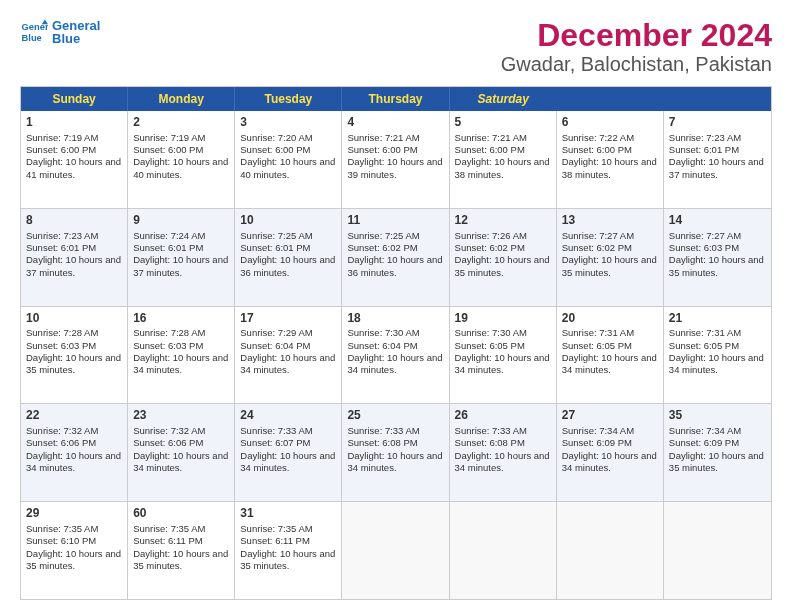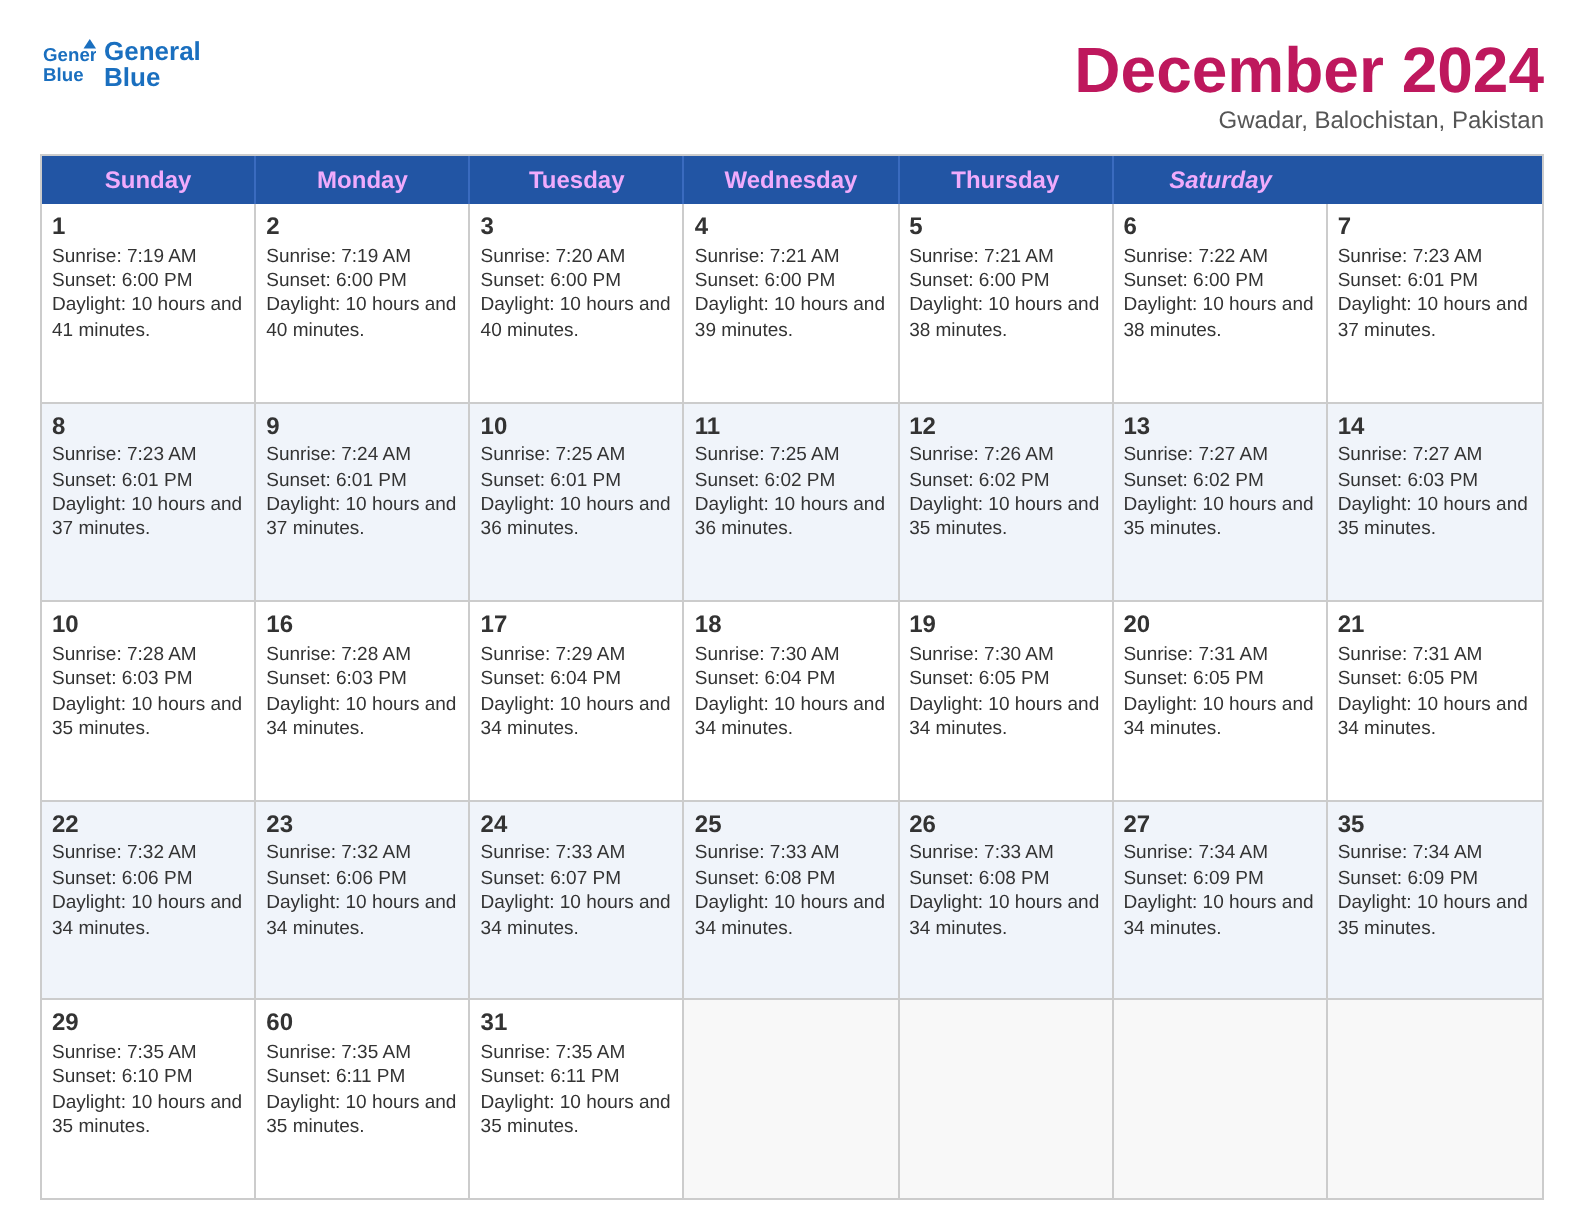--- a/index.html
+++ b/index.html
@@ -44,36 +44,36 @@
     .title-block {
       text-align: right;
     }
     .month-title {
       font-size: 32px;
       font-weight: bold;
       color: #be185d;
       line-height: 1.1;
     }
     .subtitle {
-      font-size: 12px;
+      font-size: 20px;
       color: #555;
     }
     .calendar {
       flex: 1;
       display: flex;
       flex-direction: column;
       border: 1px solid #ccc;
     }
     .cal-header {
       display: grid;
       grid-template-columns: repeat(7, 1fr);
       background: #2255a4;
     }
     .cal-header-cell {
-      color: #f0abfc;
+      color: #fde047;
       font-size: 12px;
       font-weight: bold;
       text-align: center;
       padding: 5px 2px;
       border-right: 1px solid #3a6bbf;
     }
     .cal-header-cell:last-child { border-right: none; font-style: italic; }
     .cal-body {
       display: flex;
       flex-direction: column;
@@ -131,21 +131,20 @@
       <div class="month-title">December 2024</div>
       <div class="subtitle">Gwadar, Balochistan, Pakistan</div>
     </div>
   </div>
 
   <div class="calendar">
     <div class="cal-header">
       <div class="cal-header-cell">Sunday</div>
       <div class="cal-header-cell">Monday</div>
       <div class="cal-header-cell">Tuesday</div>
-      <div class="cal-header-cell">Wednesday</div>
       <div class="cal-header-cell">Thursday</div>
       <div class="cal-header-cell">Saturday</div>
     </div>
     <div class="cal-body">
 
       <div class="cal-row">
         <div class="cal-cell">
           <span class="day-num">1</span>
           <span class="sun-line">Sunrise: 7:19 AM</span>
           <span class="set-line">Sunset: 6:00 PM</span>

